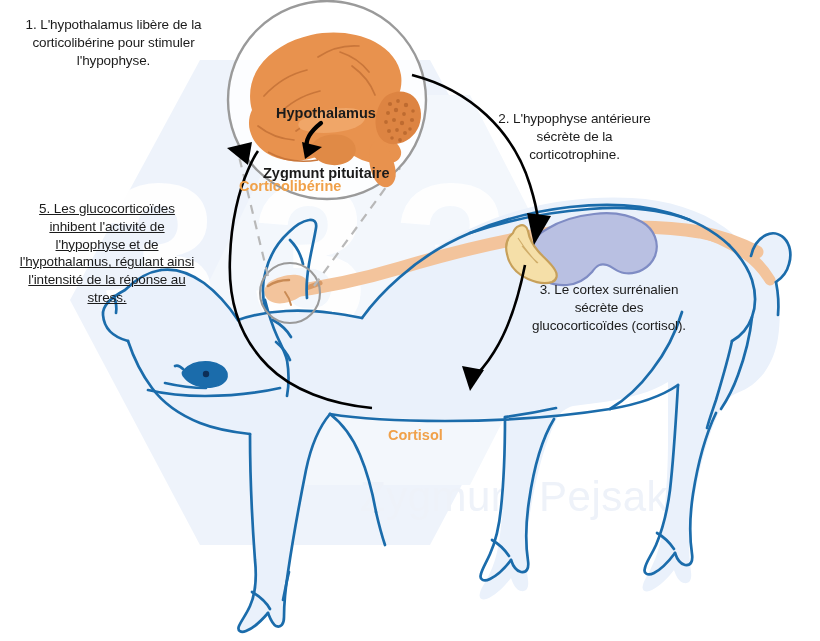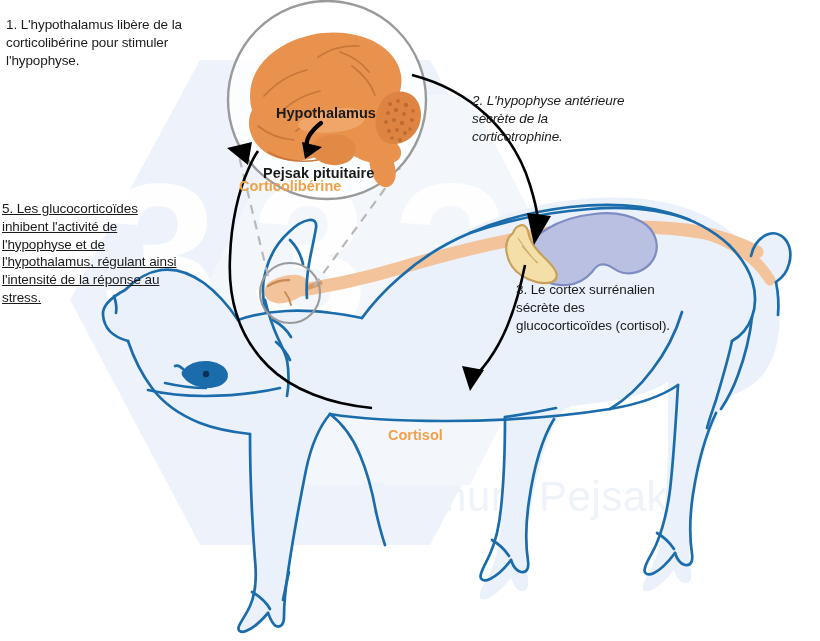--- a/index.html
+++ b/index.html
@@ -22,21 +22,21 @@
     left: 0;
     top: 0;
     width: 820px;
     height: 641px;
   }
   .caption {
     position: absolute;
     color: #1b1b1b;
     font-size: 13.5px;
     line-height: 1.32;
-    text-align: left;
+    text-align: center;
     white-space: pre-line;
     letter-spacing: -0.1px;
   }
   .inline-label {
     position: absolute;
     font-size: 14.5px;
     color: #1b1b1b;
     white-space: nowrap;
     font-weight: bold;
   }
@@ -421,37 +421,37 @@
                C231,222 239,190 248,170
                C252,161 255,155 258,151" fill="none" stroke="#000000" stroke-width="2.6"></path>
       <polygon points="248,165 227,148 252,142" fill="#000000"></polygon>
     </g>
   </svg>
 
   <div class="caption" style="left:6px; top:16px; width:215px;">1. L'hypothalamus libère de la
 corticolibérine pour stimuler
 l'hypophyse.</div>
 
-  <div class="caption" style="left:472px; top:92px; width:205px;font-style:italic;">2. L'hypophyse antérieure
+  <div class="caption" style="left:472px; top:110px; width:205px;">2. L'hypophyse antérieure
 sécrète de la
 corticotrophine.</div>
 
-  <div class="caption" style="left:516px; top:281px; width:240px;">3. Le cortex surrénalien
+  <div class="caption" style="left:489px; top:281px; width:240px;">3. Le cortex surrénalien
 sécrète des
 glucocorticoïdes (cortisol).</div>
 
 
   <div class="caption" style="left:2px; top:200px; width:210px;text-decoration:underline;">5. Les glucocorticoïdes
 inhibent l'activité de
 l'hypophyse et de
 l'hypothalamus, régulant ainsi
 l'intensité de la réponse au
 stress.</div>
 
   <div class="inline-label" style="left:276px; top:105px;">Hypothalamus</div>
 
   <div class="inline-label label-orange" style="left:239px; top:148px;">Corticolibérine</div>
 
-  <div class="inline-label" style="left:263px; top:165px;">Pejsak pituitaire</div>
+  <div class="inline-label" style="left:263px; top:165px;">Zygmunt pituitaire</div>
 
   <div class="inline-label label-orange" style="left:388px; top:397px;text-align:center;">Cortisol</div>
 
 </div>
 
 </body></html>

